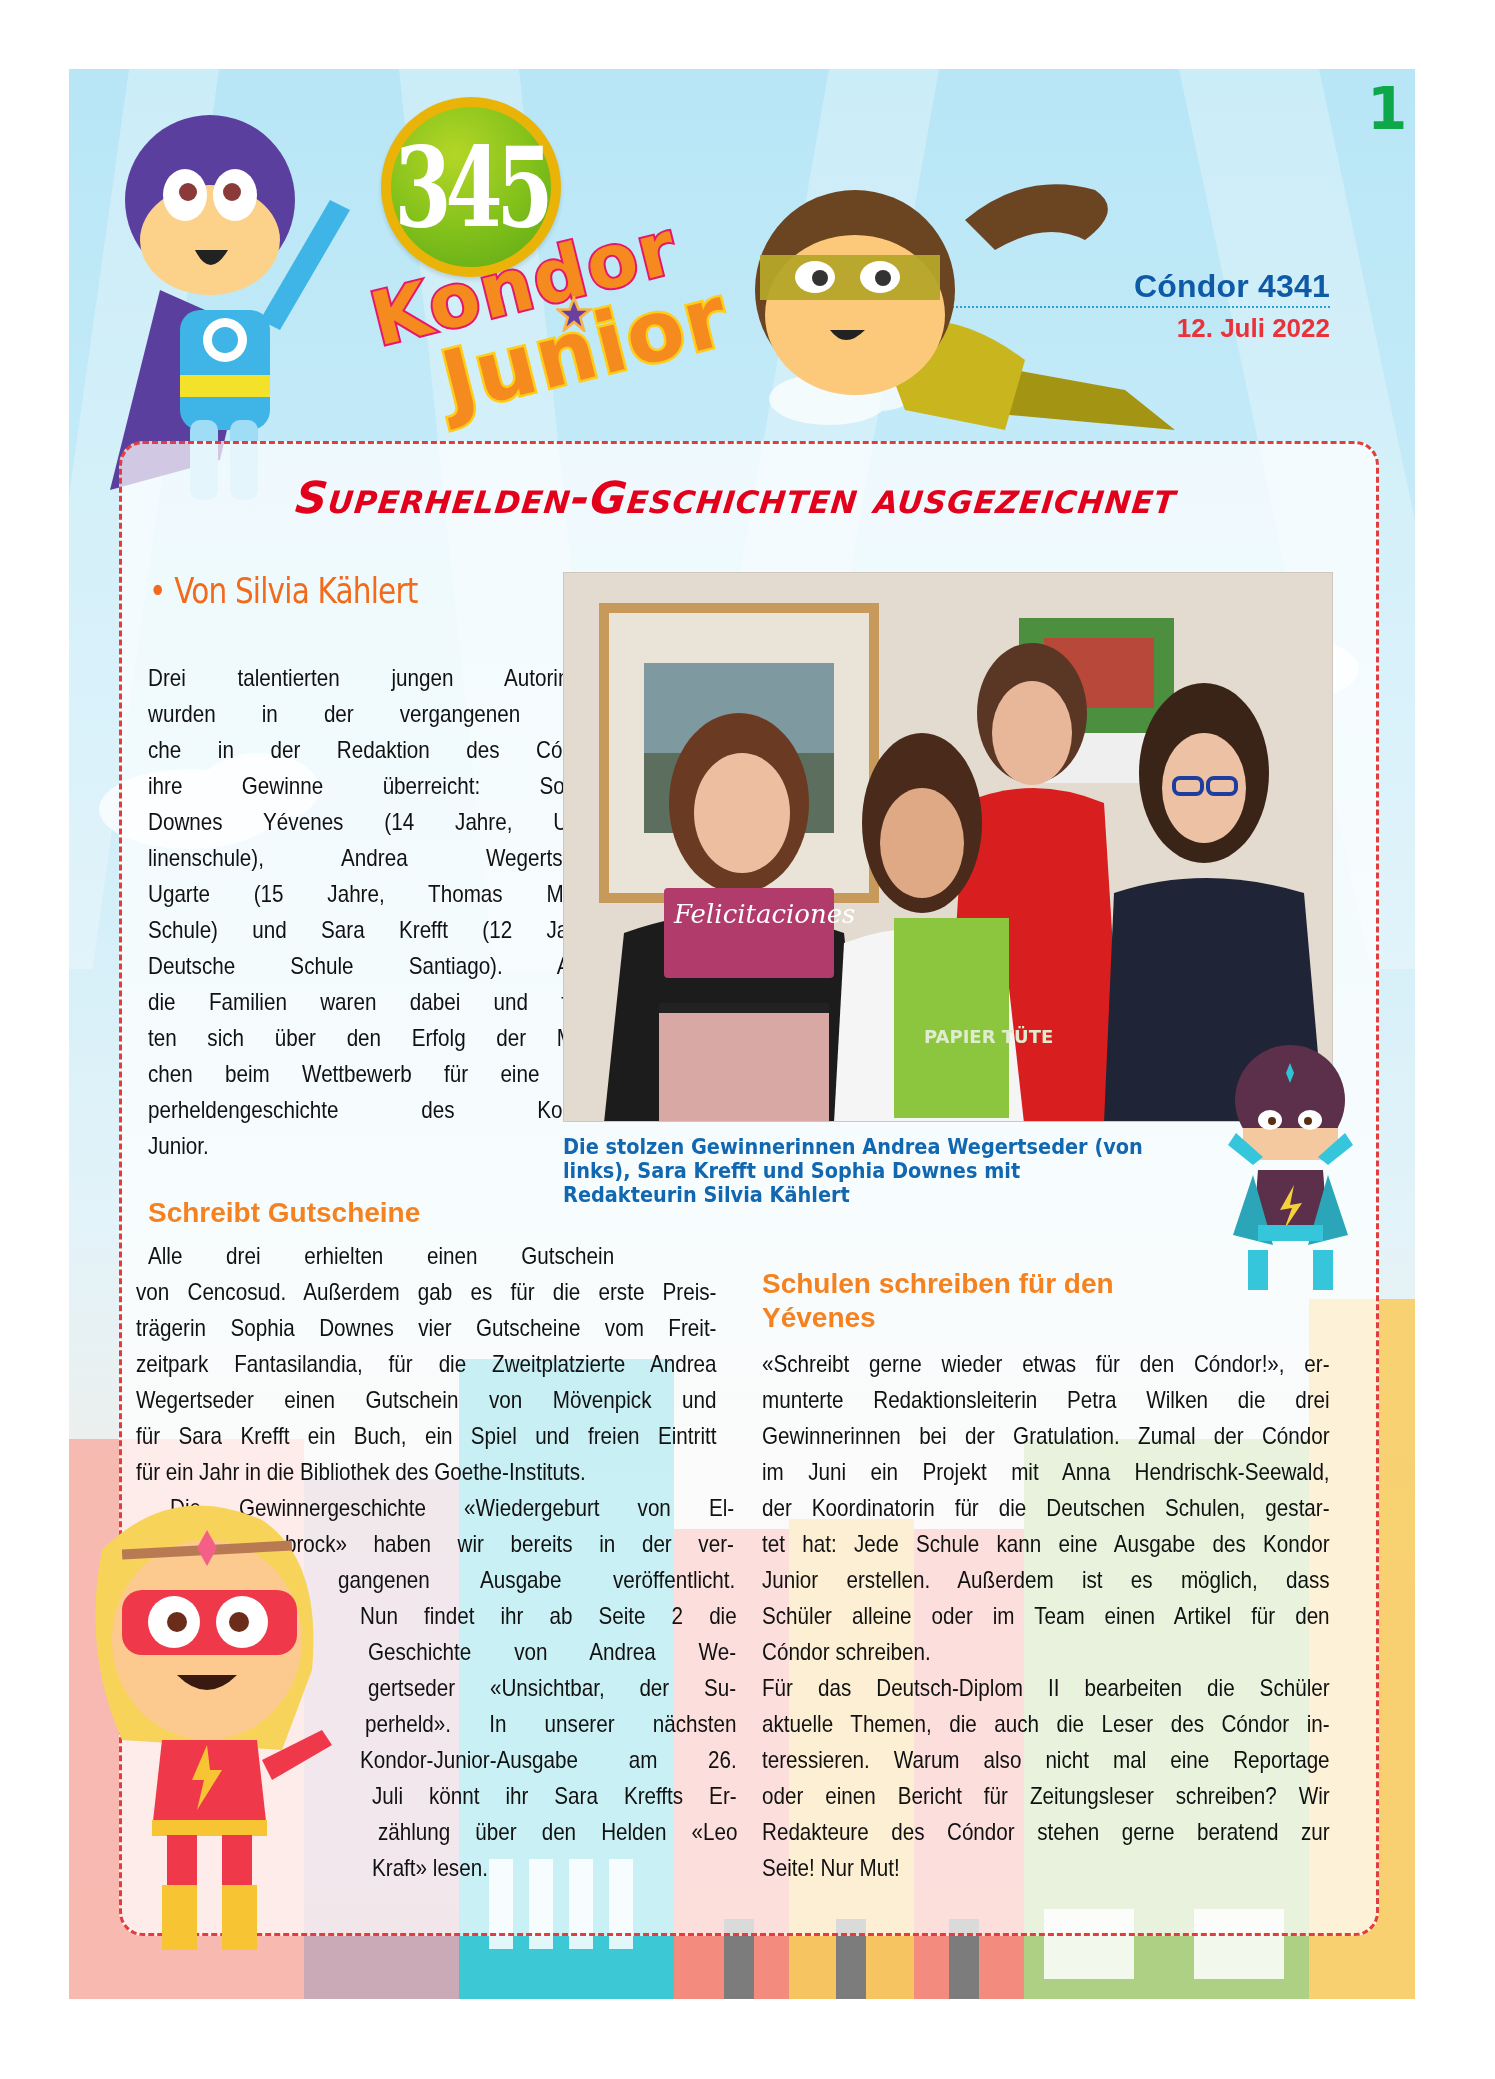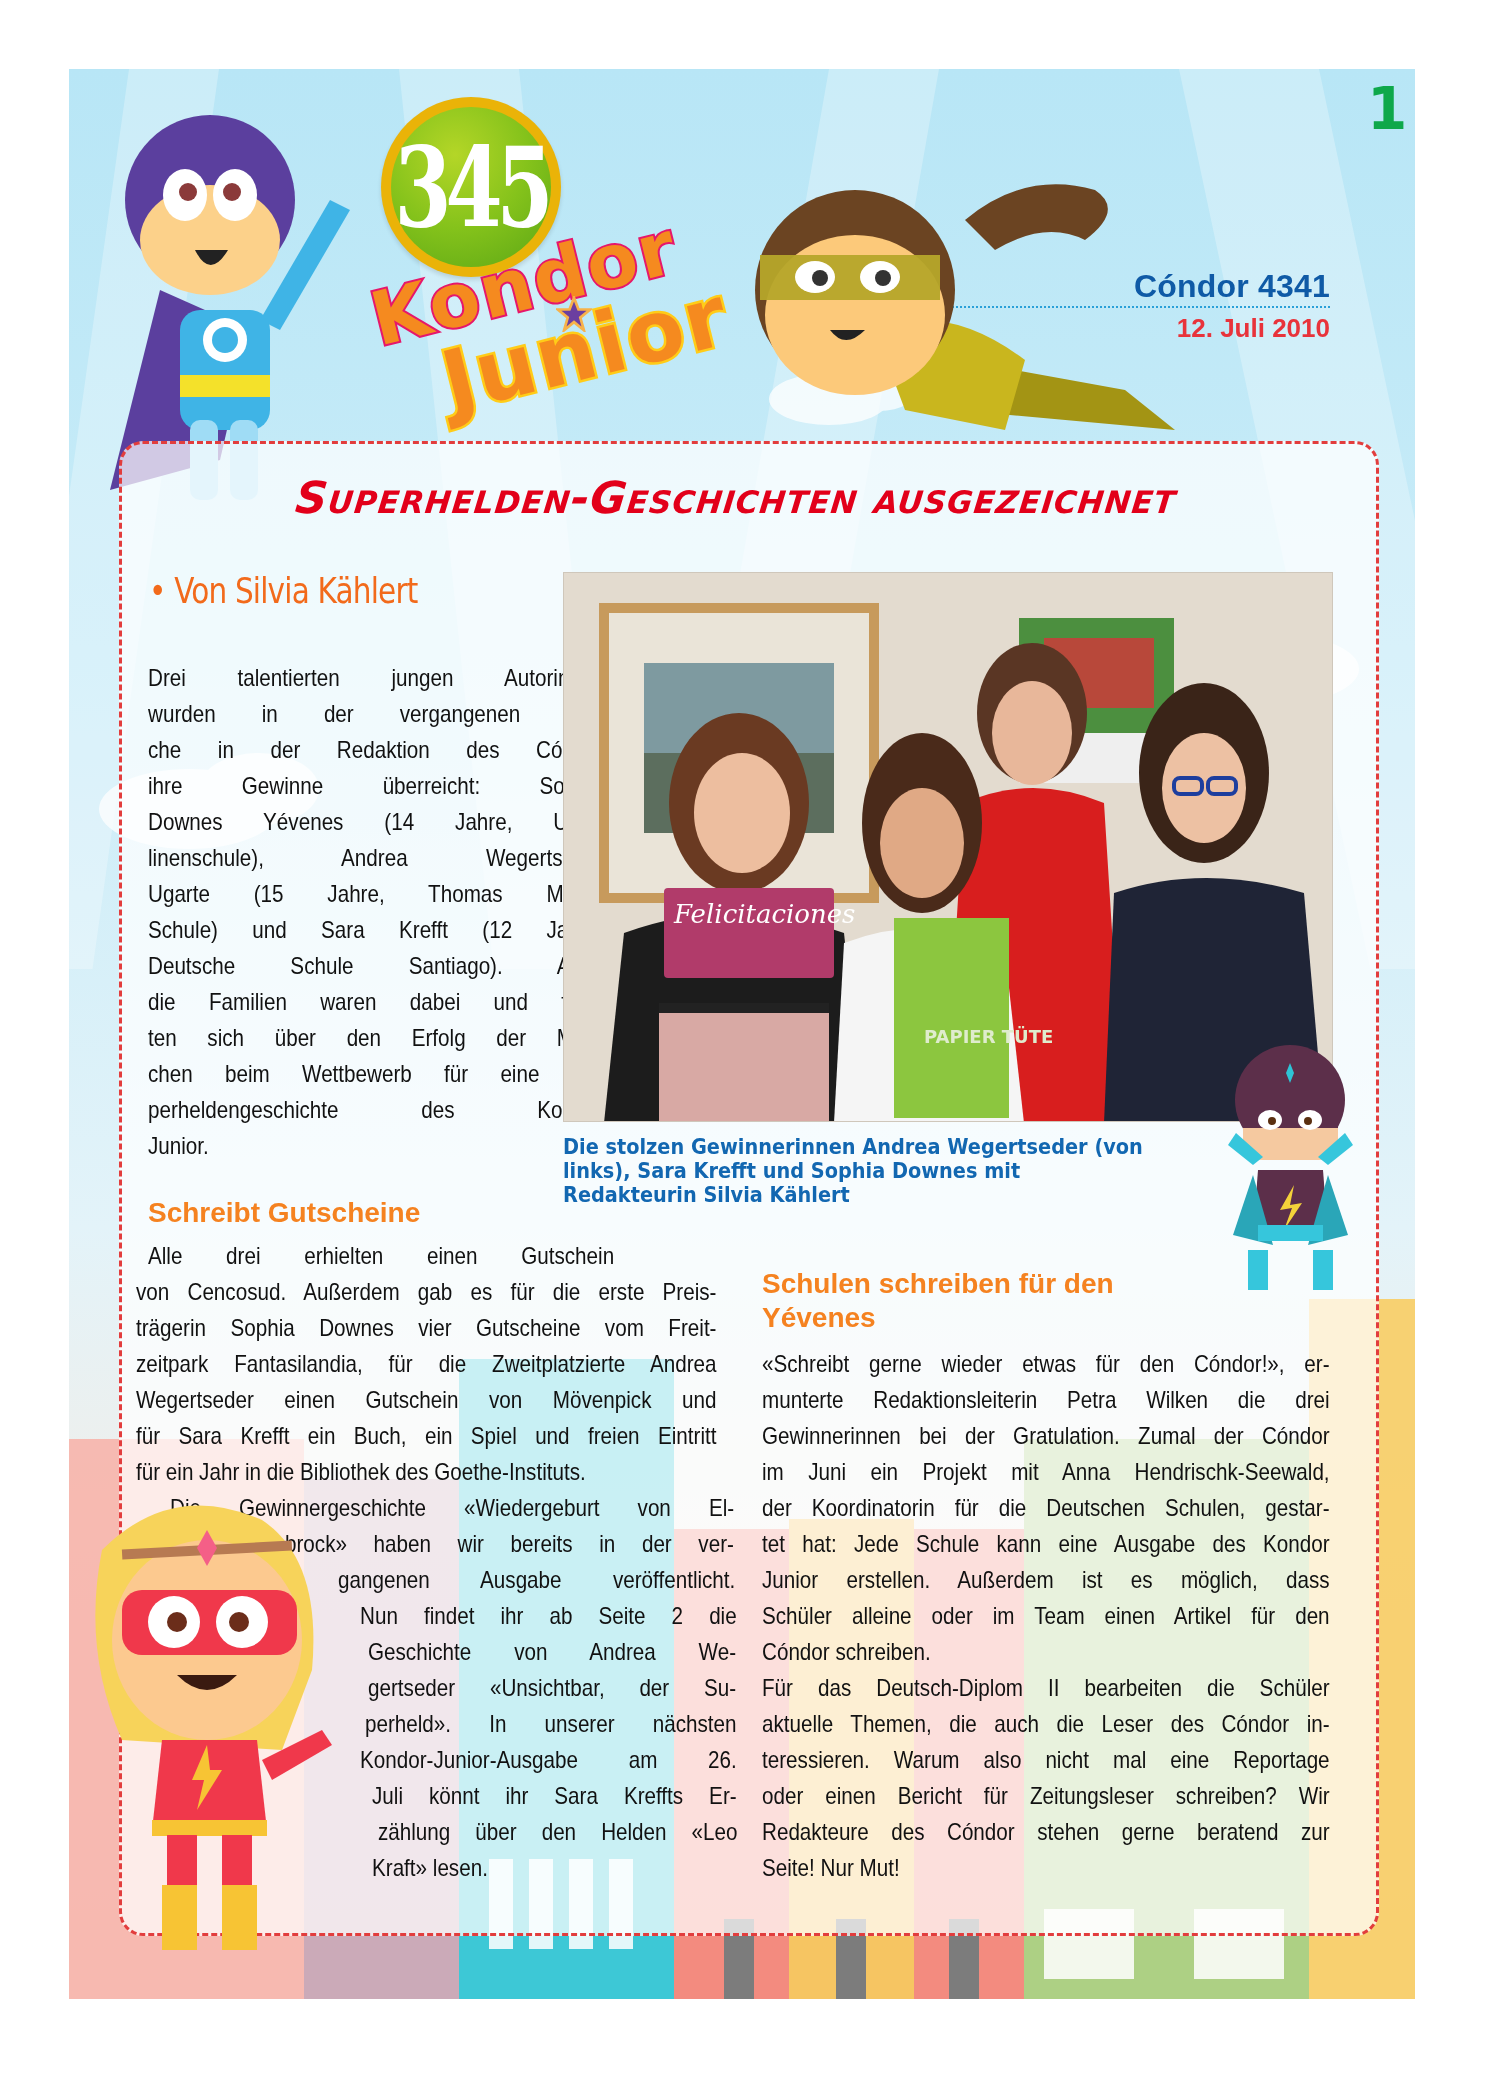--- a/index.html
+++ b/index.html
@@ -113,21 +113,21 @@
     <div class="win" style="left:767px;bottom:0;width:30px;height:80px;background:#7c7c7c"></div>
     <div class="win" style="left:880px;bottom:0;width:30px;height:80px;background:#7c7c7c"></div>
   </div>
 </div>
 
 <div class="page-number">1</div>
 
 <div class="issue">
   <div class="issue-name">Cóndor 4341</div>
   <div class="issue-rule"></div>
-  <div class="issue-date">12. Juli 2010</div>
+  <div class="issue-date">12. Juli 2022</div>
 </div>
 
 <svg class="hero" style="left:100px;top:90px" width="280" height="420" viewBox="0 0 280 420">
   <path d="M60 200 L10 400 L120 370 L150 240 Z" fill="#5b3f9e"></path>
   <rect x="80" y="220" width="90" height="120" rx="20" fill="#3fb4e6"></rect>
   <rect x="80" y="285" width="90" height="22" fill="#f4e12a"></rect>
   <circle cx="125" cy="250" r="22" fill="#ffffff"></circle>
     <circle cx="125" cy="250" r="13" fill="#3fb4e6"></circle>
   <rect x="90" y="330" width="28" height="80" rx="10" fill="#9fdcf5"></rect>
   <rect x="130" y="330" width="28" height="80" rx="10" fill="#9fdcf5"></rect>

